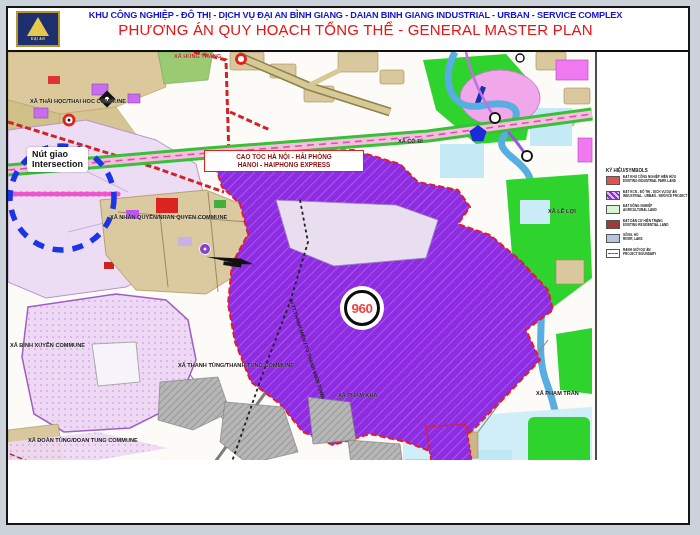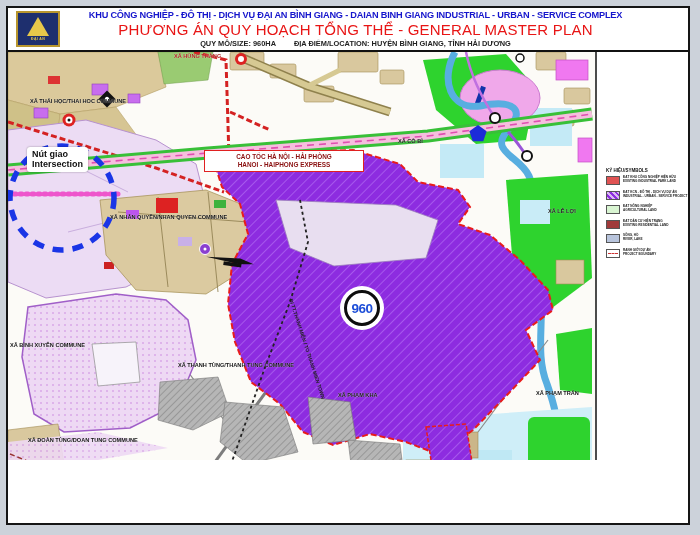--- a/index.html
+++ b/index.html
@@ -25,21 +25,21 @@
   .map svg{position:absolute;left:0;top:0;}
   .ov{position:absolute;white-space:nowrap;}
   .commune{font-size:5.6px;font-weight:bold;color:#141414;text-shadow:0 0 1px rgba(255,255,255,.8);}
   .commune.red{color:#b02020;}
   .nutgiao{left:19px;top:95px;background:#fff;border-radius:3px;padding:2px 5px;
            font-size:9px;font-weight:bold;color:#111;line-height:1.15;box-shadow:0 0 2px rgba(0,0,0,.4);}
   .expwy{left:196px;top:98px;width:158px;background:#fff;border:1.5px solid #e02020;
          text-align:center;padding:2px 0;font-size:6.4px;font-weight:bold;color:#8a1010;line-height:1.25;}
   .badge960{left:336px;top:238px;width:30px;height:30px;border-radius:50%;border:3.5px solid #0d0d0d;
             background:#fff;box-shadow:0 0 0 4px #fff;display:flex;align-items:center;justify-content:center;
-            font-size:13.5px;font-weight:bold;color:#1d4ed8;letter-spacing:-0.5px;}
+            font-size:13.5px;font-weight:bold;color:#ef4444;letter-spacing:-0.5px;}
   .roadlbl{left:286px;top:246px;font-size:5px;font-weight:bold;color:#222;
            transform:rotate(72deg);transform-origin:left top;}
   
   .legend{left:598px;top:116px;width:86px;background:#fff;}
   .lg-title{font-size:6px;transform:scale(.75);transform-origin:left top;font-weight:bold;color:#111;margin-bottom:2px;}
   .lg-row{display:flex;align-items:flex-start;margin-bottom:3px;}
   .sw{width:12px;height:7px;border:0.5px solid #555;margin-right:3px;flex:none;}
   .sw0{background:#e05353;}
   .sw1{background:repeating-linear-gradient(45deg,#d9b8f2 0 2px,#8d2ce0 2px 4px);}
   .sw2{background:#d9f5d2;}
@@ -56,23 +56,20 @@
 <div class="sheet">
 
   <div class="header">
     <div class="logo">
       <div class="logo-tri"></div>
       <div class="logo-cap">ĐẠI AN</div>
     </div>
     <div class="titles">
       <div class="t1">KHU CÔNG NGHIỆP - ĐÔ THỊ - DỊCH VỤ ĐẠI AN BÌNH GIANG - DAIAN BINH GIANG INDUSTRIAL - URBAN - SERVICE COMPLEX</div>
       <div class="t2">PHƯƠNG ÁN QUY HOẠCH TỔNG THỂ - GENERAL MASTER PLAN</div>
-      <div class="t3">
-        <span>QUY MÔ/SIZE: 960HA</span><span>ĐỊA ĐIỂM/LOCATION: HUYỆN BÌNH GIANG, TỈNH HẢI DƯƠNG</span>
-      </div>
     </div>
   </div>
 
   <div class="map">
 
     <svg width="684" height="475" viewBox="0 0 684 475">
       <defs>
         <pattern id="siteHatch" width="7" height="7" patternUnits="userSpaceOnUse" patternTransform="rotate(45)">
           <rect width="7" height="7" fill="#8d2ce0"></rect>
           <line x1="0" y1="0" x2="0" y2="7" stroke="#a658ec" stroke-width="2"></line>

